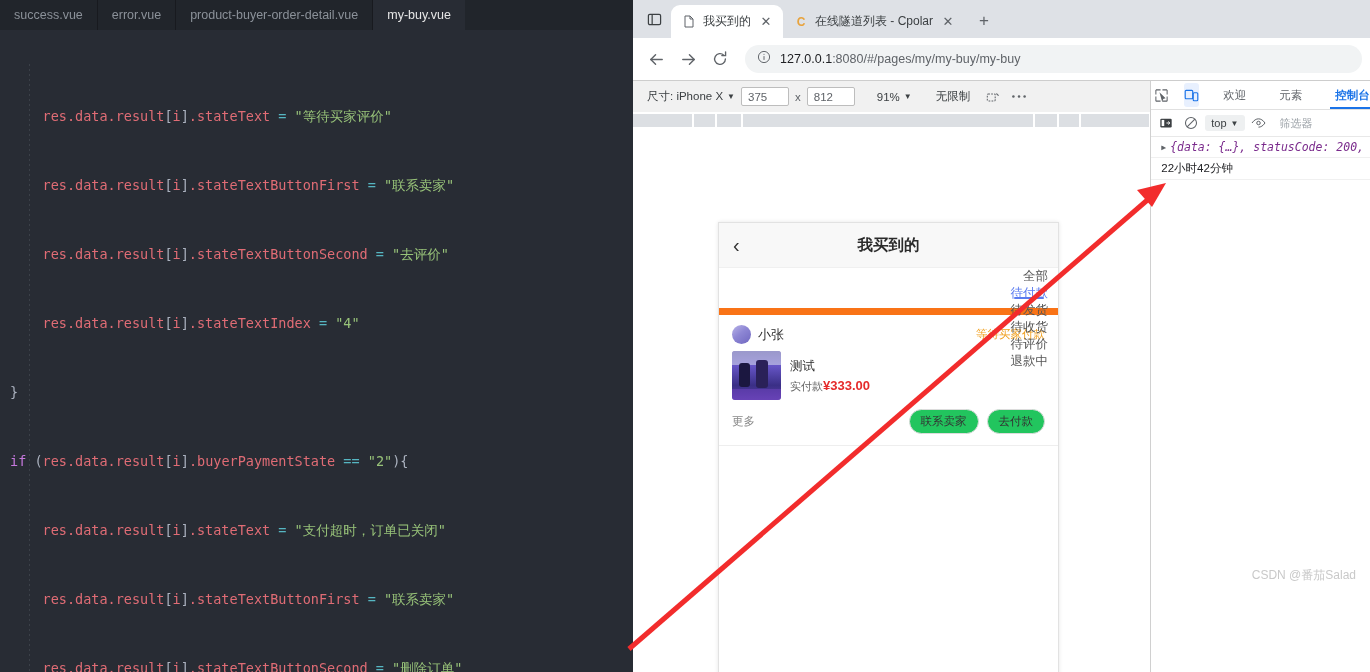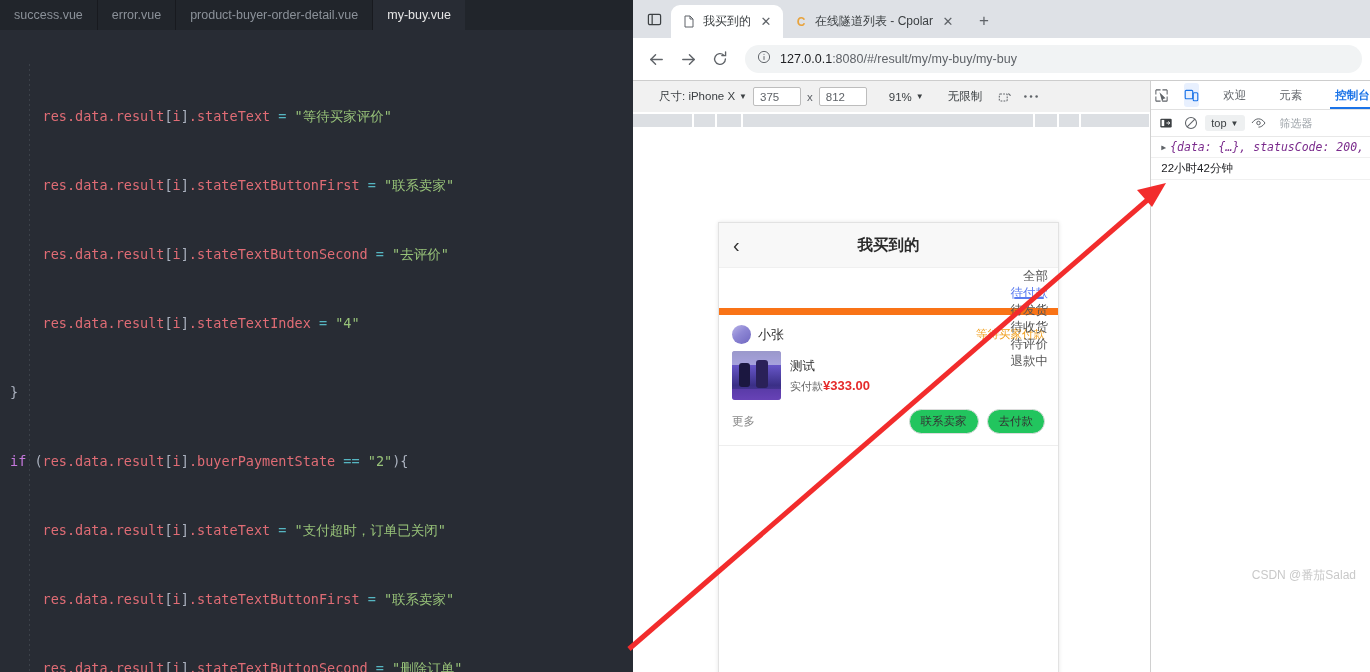--- a/index.html
+++ b/index.html
@@ -75,21 +75,21 @@
   #omnibox .url .dim{color:#5f6368;}
 
   
   #dt{display:flex;height:592px;border-top:1px solid #cdcdcd;}
   #dt-left{width:518px;background:#f1f1f1;position:relative;overflow:hidden;}
   #dt-right{width:219px;background:#fff;border-left:1px solid #d0d0d0;position:relative;overflow:hidden;}
 
   #devtoolbar{
     height:31px;display:flex;align-items:center;gap:0;
     background:#f1f1f1;font-size:11.5px;color:#3c4043;
-    padding-left:20px;box-sizing:border-box;
+    padding-left:8px;box-sizing:border-box;
   }
   .dsel{display:flex;align-items:center;gap:4px;padding:3px 6px;white-space:nowrap;}
   .dnum{
     width:48px;height:19px;border:1px solid #bdbdbd;background:#fff;border-radius:2px;
     font-size:11.5px;color:#5f6368;display:flex;align-items:center;padding-left:6px;box-sizing:border-box;
   }
   .dx{padding:0 6px;color:#5f6368;}
   .caret{font-size:8px;}
   .dtb-icon{width:22px;height:22px;display:flex;align-items:center;justify-content:center;color:#5f6368;}
 
@@ -284,21 +284,21 @@
         </svg>
     </div>
     <div id="omnibox">
       <span>
         <svg width="14" height="14" viewBox="0 0 16 16" fill="none" stroke="#5f6368" stroke-width="1.1">
             <circle cx="8" cy="8" r="6.4"></circle>
             <line x1="8" y1="7" x2="8" y2="11.3"></line>
             <circle cx="8" cy="4.8" r="0.65" fill="#5f6368" stroke="none"></circle>
           </svg>
       </span>
-      <span class="url"><span>127.0.0.1</span><span class="dim">:8080/#/result/my/my-buy/my-buy</span></span>
+      <span class="url"><span>127.0.0.1</span><span class="dim">:8080/#/pages/my/my-buy/my-buy</span></span>
     </div>
   </div>
 
   <div id="dt">
 
     <div id="dt-left">
       <div id="devtoolbar">
         <div class="dsel">
           <span>尺寸: iPhone X</span>
           <span class="caret">▼</span>

